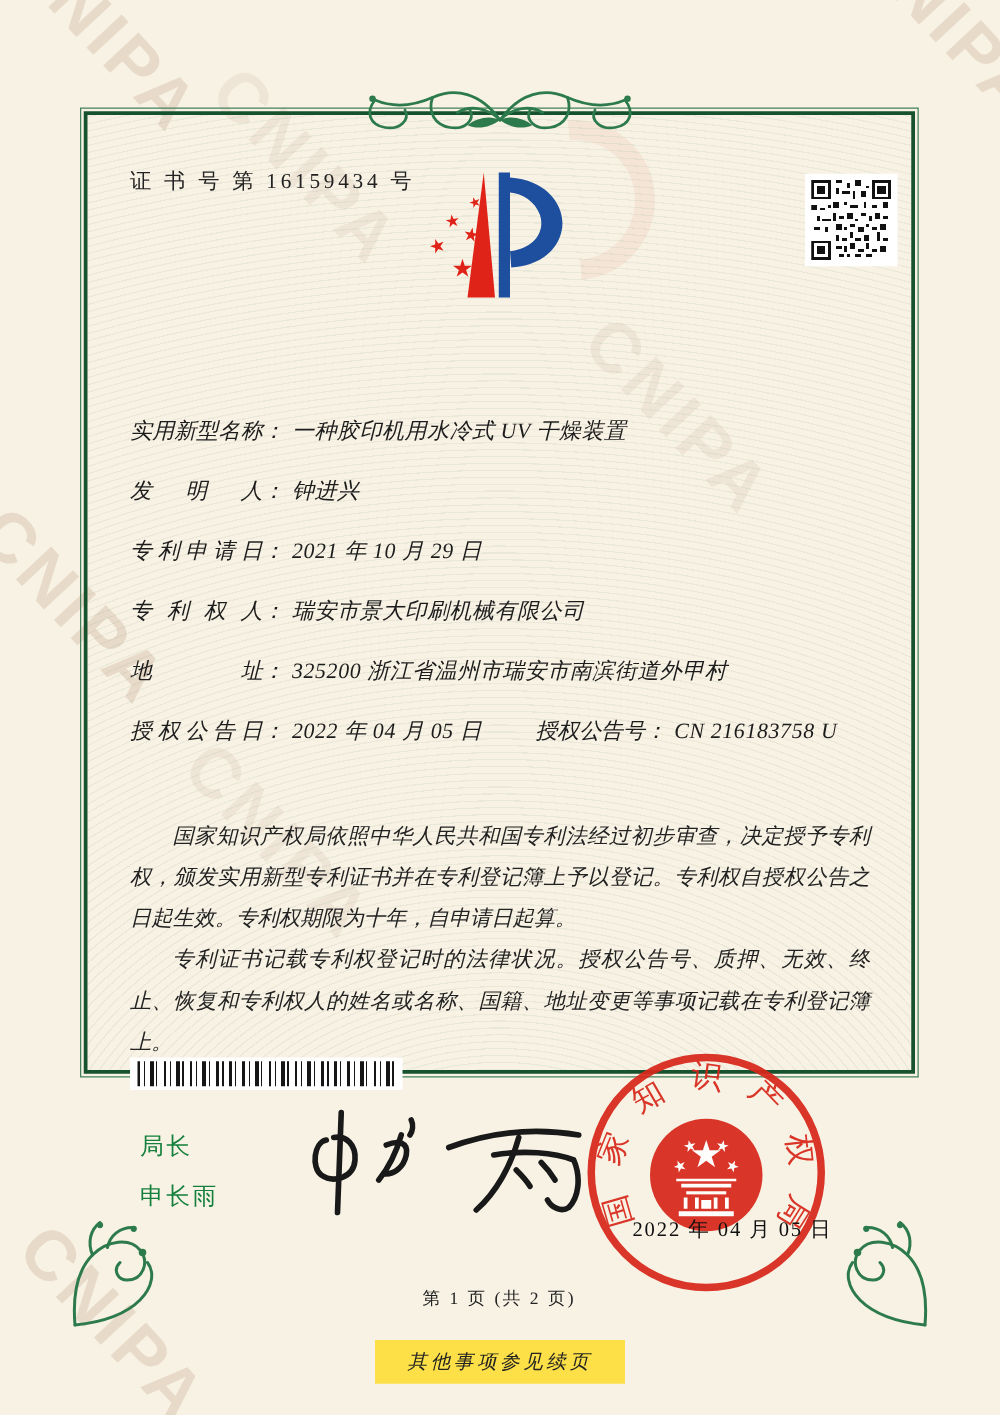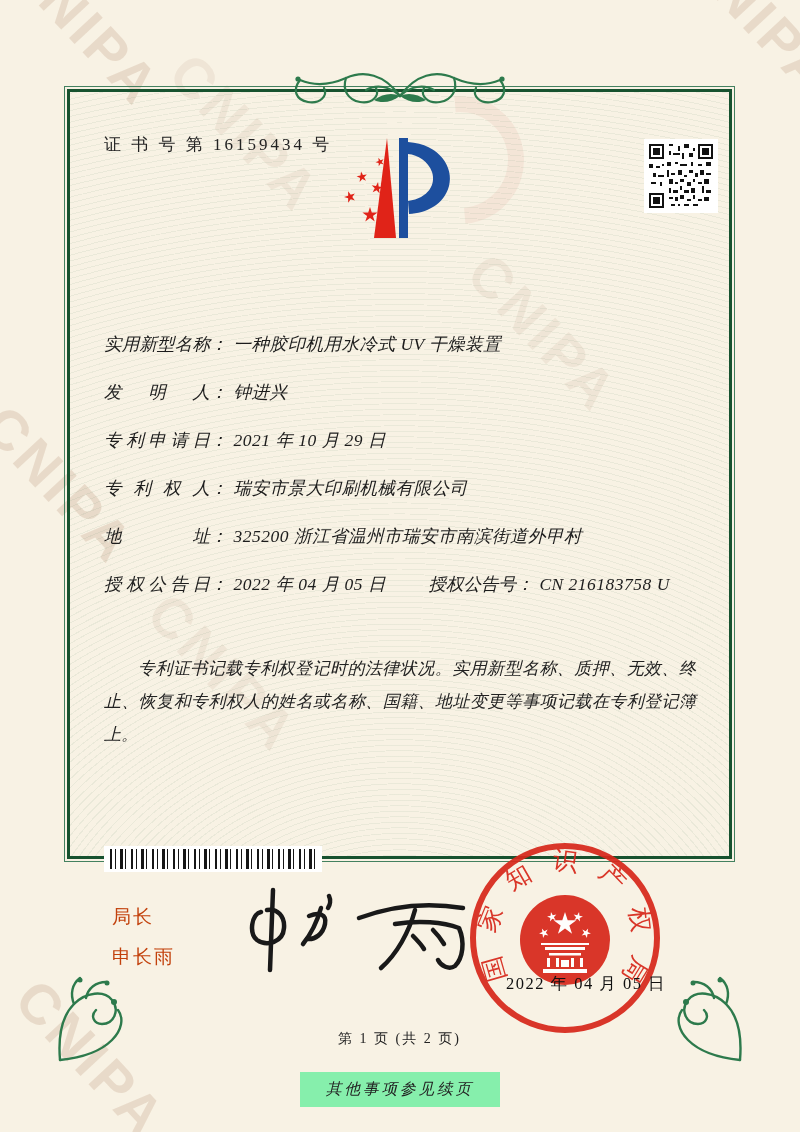--- a/index.html
+++ b/index.html
@@ -47,33 +47,33 @@
            font-size:17px; line-height:33px; color:#222; text-align:justify; font-style:italic; }
   .paras p { text-indent:2em; }
 
   .barcode { position:absolute; left:39px; top:759px; width:218px; height:26px; background:#fff;
              padding:3px 6px; z-index:2; }
   .bars { width:100%; height:100%;
           background:repeating-linear-gradient(90deg,#161616 0 2px,transparent 2px 5px,#161616 5px 6px,
             transparent 6px 10px,#161616 10px 13px,transparent 13px 15px,#161616 15px 16px,transparent 16px 21px); }
 
   .official { position:absolute; left:47px; top:817px; z-index:2;
-              font-family:"Liberation Sans", sans-serif; font-size:19px; color:#c2410c; }
+              font-family:"Liberation Sans", sans-serif; font-size:19px; color:#15803d; }
   .official div { margin-bottom:14px; letter-spacing:2px; }
   .signature { position:absolute; left:160px; top:791px; width:262px; height:102px; z-index:3; }
 
   .seal { position:absolute; left:402px; top:753px; width:196px; height:196px; z-index:2; opacity:0.93; }
   .seal-date { position:absolute; left:433px; top:886px; width:176px; z-index:3;
                font-size:16.5px; letter-spacing:1.5px; color:#101010; text-align:center; }
 
   .page-info { position:absolute; left:0; top:943px; width:100%; text-align:center;
                font-size:14px; letter-spacing:2px; color:#222; z-index:2; }
 
   .note { position:absolute; left:0; top:1072px; width:100%; text-align:center; z-index:2; }
-  .note span { display:inline-block; background:#86efac; padding:7px 26px; font-size:15.5px;
+  .note span { display:inline-block; background:#fde047; padding:7px 26px; font-size:15.5px;
                letter-spacing:3px; color:#222; font-style:italic; }
 
   .orn-top { position:absolute; left:280px; top:56px; width:240px; height:64px; z-index:3; }
   .orn-bl  { position:absolute; left:52px;  top:972px; width:92px; height:92px; z-index:3; }
   .orn-br  { position:absolute; left:656px; top:972px; width:92px; height:92px; z-index:3; transform:scaleX(-1); }
 </style>
 </head>
 <body>
 
 <div class="page">
@@ -147,21 +147,22 @@
       </div>
       <div class="f-row">
         <span class="grant-left">
           <span class="f-label">授权公告日</span><span class="f-colon">：</span><span class="f-value">2022 年 04 月 05 日</span>
         </span>
         <span>授权公告号</span><span class="f-colon">：</span><span class="f-value">CN 216183758 U</span>
       </div>
     </div>
 
     <div class="paras">
-      <p>专利证书记载专利权登记时的法律状况。实用新型名称、质押、无效、终止、恢复和专利权人的姓名或名称、国籍、地址变更等事项记载在专利登记簿上。</p>
+      <p>国家知识产权局依照中华人民共和国专利法经过初步审查，决定授予专利权，颁发实用新型专利证书并在专利登记簿上予以登记。专利权自授权公告之日起生效。专利权期限为十年，自申请日起算。</p>
+      <p>专利证书记载专利权登记时的法律状况。授权公告号、质押、无效、终止、恢复和专利权人的姓名或名称、国籍、地址变更等事项记载在专利登记簿上。</p>
     </div>
 
     <div class="barcode">
         <div class="bars"></div>
       </div>
 
     <div class="official">
       <div>局长</div>
       <div>申长雨</div>
     </div>

